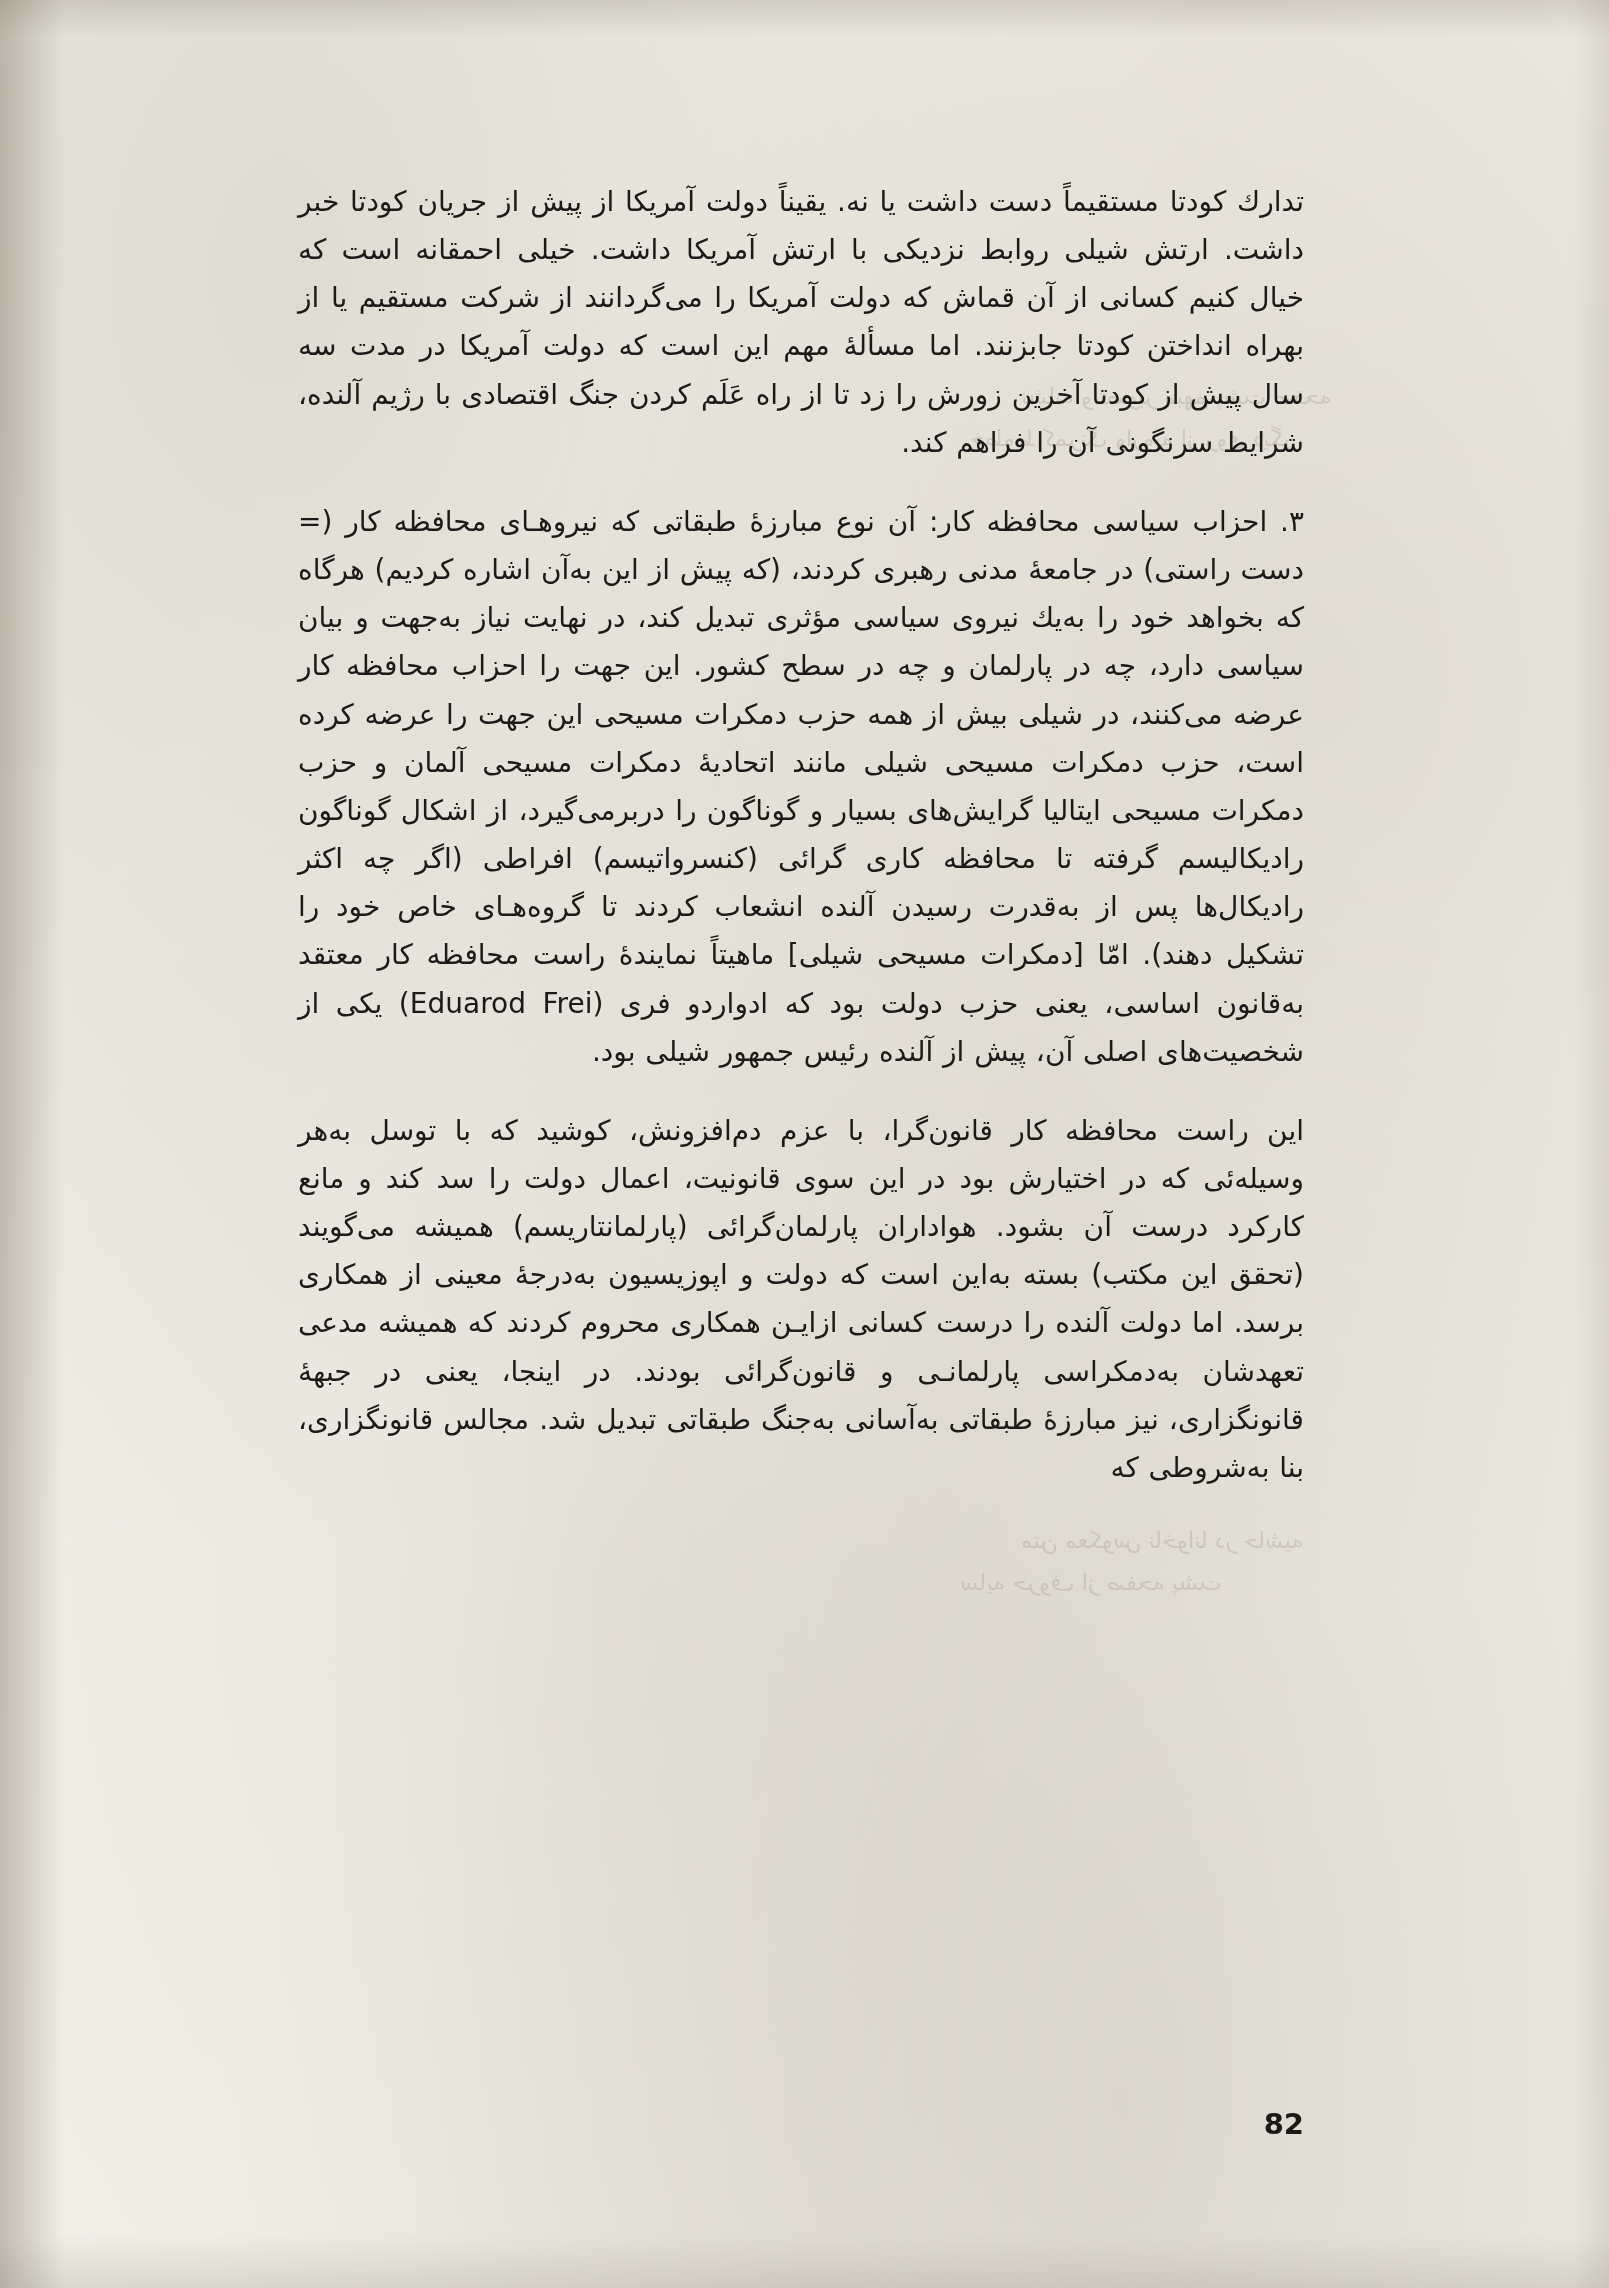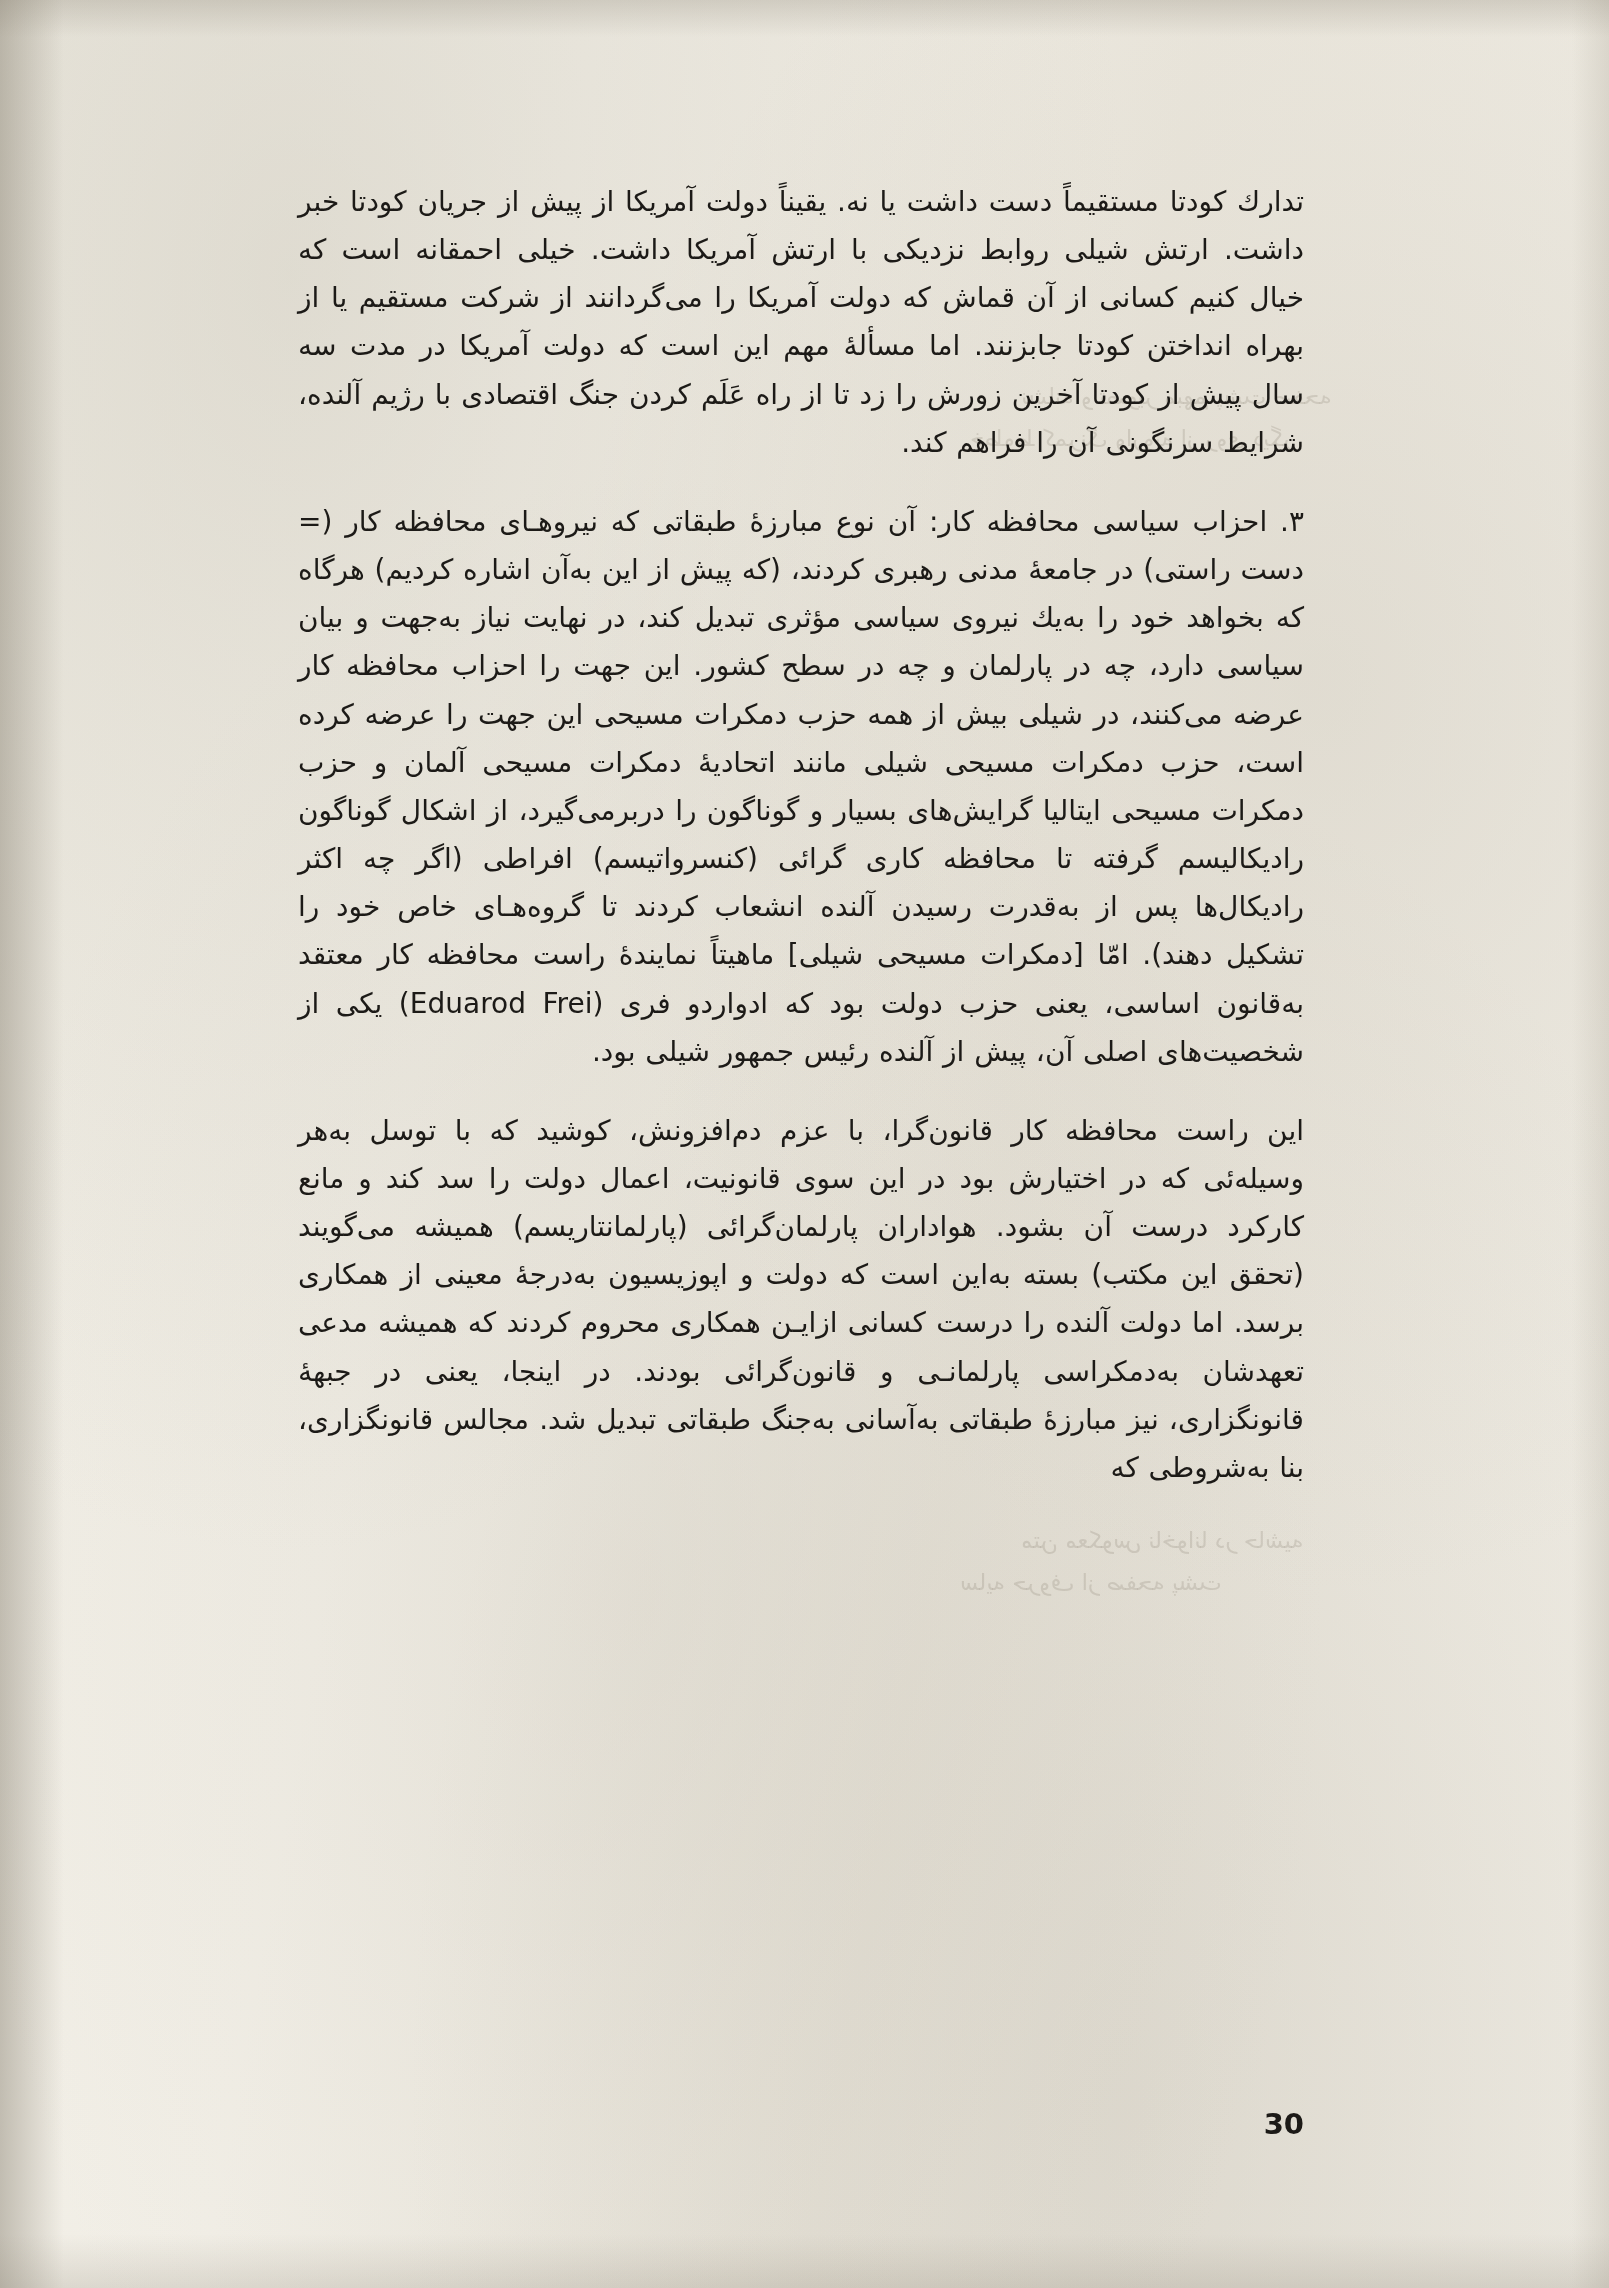--- a/index.html
+++ b/index.html
@@ -106,20 +106,20 @@
   <div class="ghost" style="top:425px; right:314px;">خطوط کمرنگ وارونه از روی دیگر</div>
   <div class="ghost" style="top:1527px; right:305px;">متن معکوس ناخوانا در حاشیه</div>
   <div class="ghost" style="top:1569px; right:388px;">سایه حروف از صفحه پشت</div>
 
   <div class="text-column">
     <p class="para">تدارك كودتا مستقیماً دست داشت یا نه. یقیناً دولت آمریكا از پیش از جریان كودتا خبر داشت. ارتش شیلی روابط نزدیكی با ارتش آمریكا داشت. خیلی احمقانه است كه خیال كنیم كسانی از آن قماش كه دولت آمریكا را می‌گردانند از شركت مستقیم یا از بهراه انداختن كودتا جابزنند. اما مسألهٔ مهم این است كه دولت آمریكا در مدت سه سال پیش از كودتا آخرین زورش را زد تا از راه عَلَم كردن جنگ اقتصادی با رژیم آلنده، شرایط سرنگونی آن را فراهم كند.</p>
     <p class="para">۳. احزاب سیاسی محافظه كار: آن نوع مبارزهٔ طبقاتی كه نیروهـای محافظه كار (= دست راستی) در جامعهٔ مدنی رهبری كردند، (كه پیش از این به‌آن اشاره كردیم) هرگاه كه بخواهد خود را به‌یك نیروی سیاسی مؤثری تبدیل كند، در نهایت نیاز به‌جهت و بیان سیاسی دارد، چه در پارلمان و چه در سطح كشور. این جهت را احزاب محافظه كار عرضه می‌كنند، در شیلی بیش از همه حزب دمكرات مسیحی این جهت را عرضه كرده است، حزب دمكرات مسیحی شیلی مانند اتحادیهٔ دمكرات مسیحی آلمان و حزب دمكرات مسیحی ایتالیا گرایش‌های بسیار و گوناگون را دربرمی‌گیرد، از اشكال گوناگون رادیكالیسم گرفته تا محافظه كاری گرائی (كنسرواتیسم) افراطی (اگر چه اكثر رادیكال‌ها پس از به‌قدرت رسیدن آلنده انشعاب كردند تا گروه‌هـای خاص خود را تشكیل دهند). امّا [دمكرات مسیحی شیلی] ماهیتاً نمایندهٔ راست محافظه كار معتقد به‌قانون اساسی، یعنی حزب دولت بود كه ادواردو فری (Eduarod Frei) یكی از شخصیت‌های اصلی آن، پیش از آلنده رئیس جمهور شیلی بود.</p>
     <p class="para">این راست محافظه كار قانون‌گرا، با عزم دم‌افزونش، كوشید كه با توسل به‌هر وسیله‌ئی كه در اختیارش بود در این سوی قانونیت، اعمال دولت را سد كند و مانع كاركرد درست آن بشود. هواداران پارلمان‌گرائی (پارلمانتاریسم) همیشه می‌گویند (تحقق این مكتب) بسته به‌این است كه دولت و اپوزیسیون به‌درجهٔ معینی از همكاری برسد. اما دولت آلنده را درست كسانی ازایـن همكاری محروم كردند كه همیشه مدعی تعهدشان به‌دمكراسی پارلمانـی و قانون‌گرائی بودند. در اینجا، یعنی در جبههٔ قانونگزاری، نیز مبارزهٔ طبقاتی به‌آسانی به‌جنگ طبقاتی تبدیل شد. مجالس قانونگزاری، بنا به‌شروطی كه</p>
   </div>
 
-  <div class="page-number">30</div>
+  <div class="page-number">82</div>
 
   <div class="edge-shadow-left"></div>
   <div class="edge-shadow-top"></div>
   <div class="edge-shadow-right"></div>
   <div class="edge-shadow-bottom"></div>
 </div>
 
 
 </body></html>

